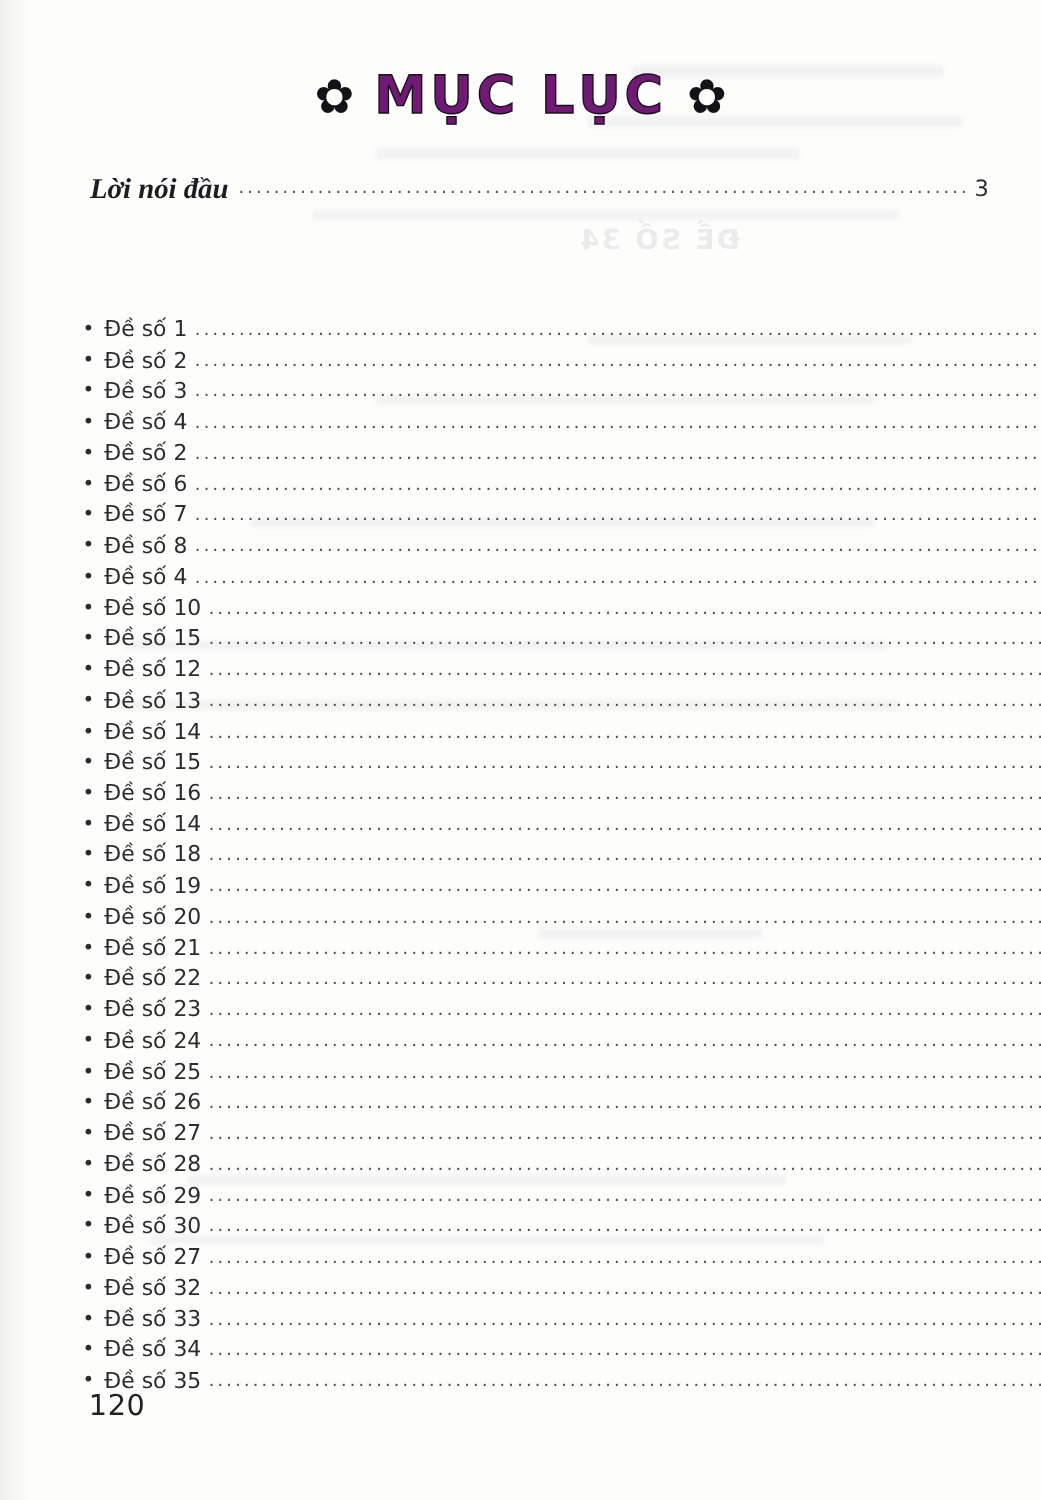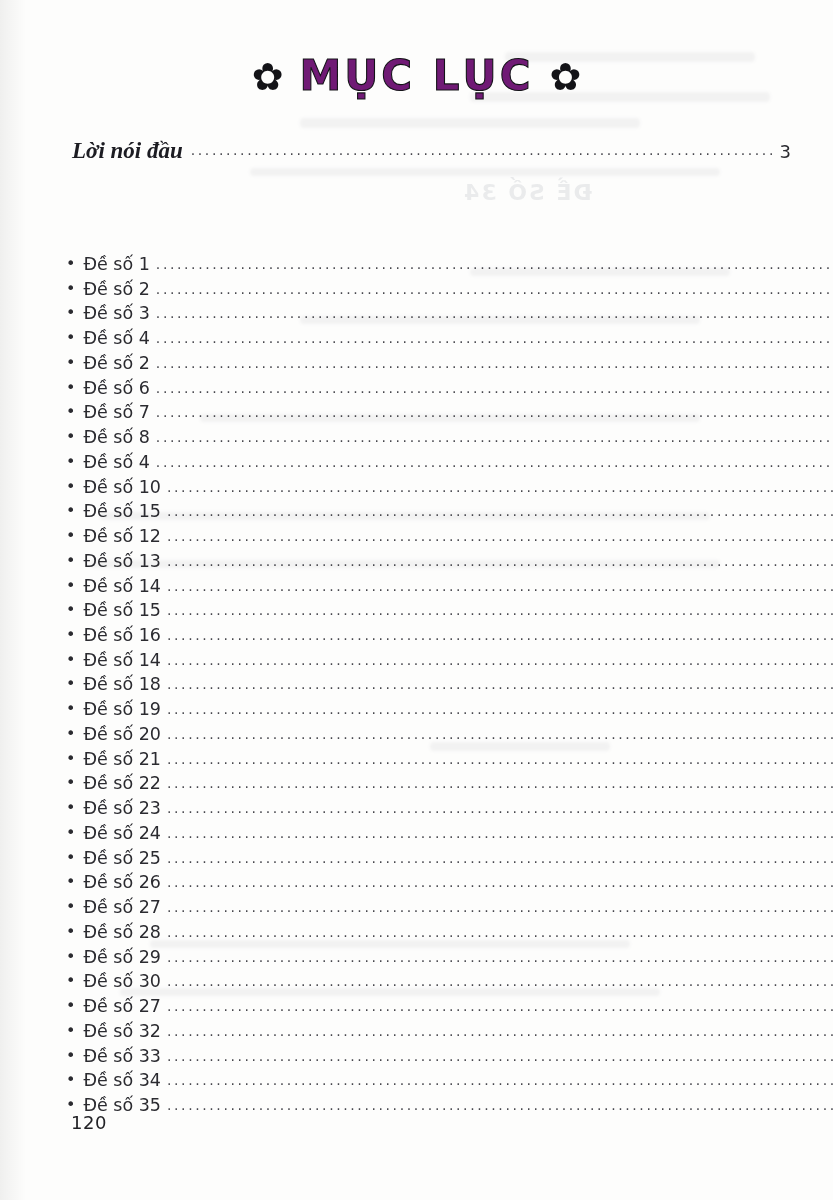--- a/index.html
+++ b/index.html
@@ -64,21 +64,21 @@
   
   .toc-list{
     position:absolute;left:66px;top:240px;width:725px;
   }
   .row{display:flex;align-items:baseline;height:24.74px;font-size:17.5px;}
   .bullet{flex:0 0 auto;margin-right:8px;font-size:16px;color:#2b2b30;transform:translateY(-1px);}
   .row-left{flex:0 0 389px;display:flex;align-items:baseline;}
   .row-label{white-space:nowrap;padding-right:6px;margin-top:14px;}
   
   .footer-num{
-    position:absolute;left:71px;top:1112px;font-size:18px;color:#222226;
+    position:absolute;left:71px;top:1112px;font-size:23px;color:#222226;
     letter-spacing:0.5px;
   }
   
   .ghost-bar{
     position:absolute;height:10px;border-radius:4px;
     background:rgba(60,60,70,0.055);filter:blur(1.6px);
     pointer-events:none;
   }
   .ghost-text{
     position:absolute;left:462px;top:180px;

